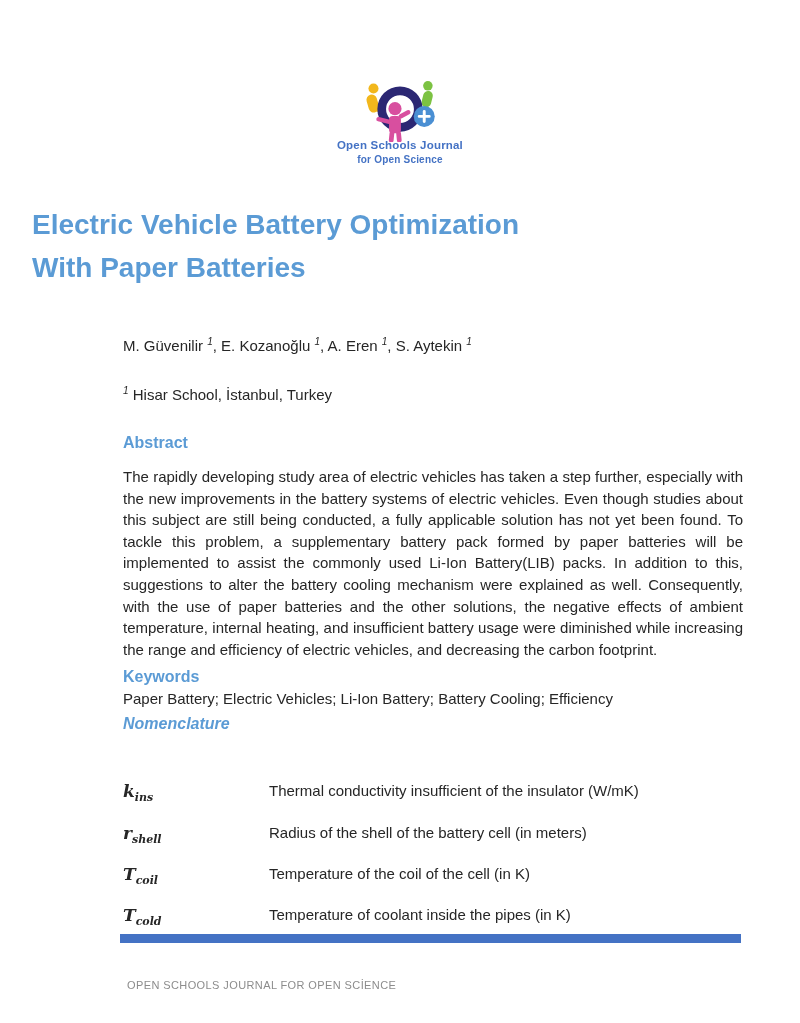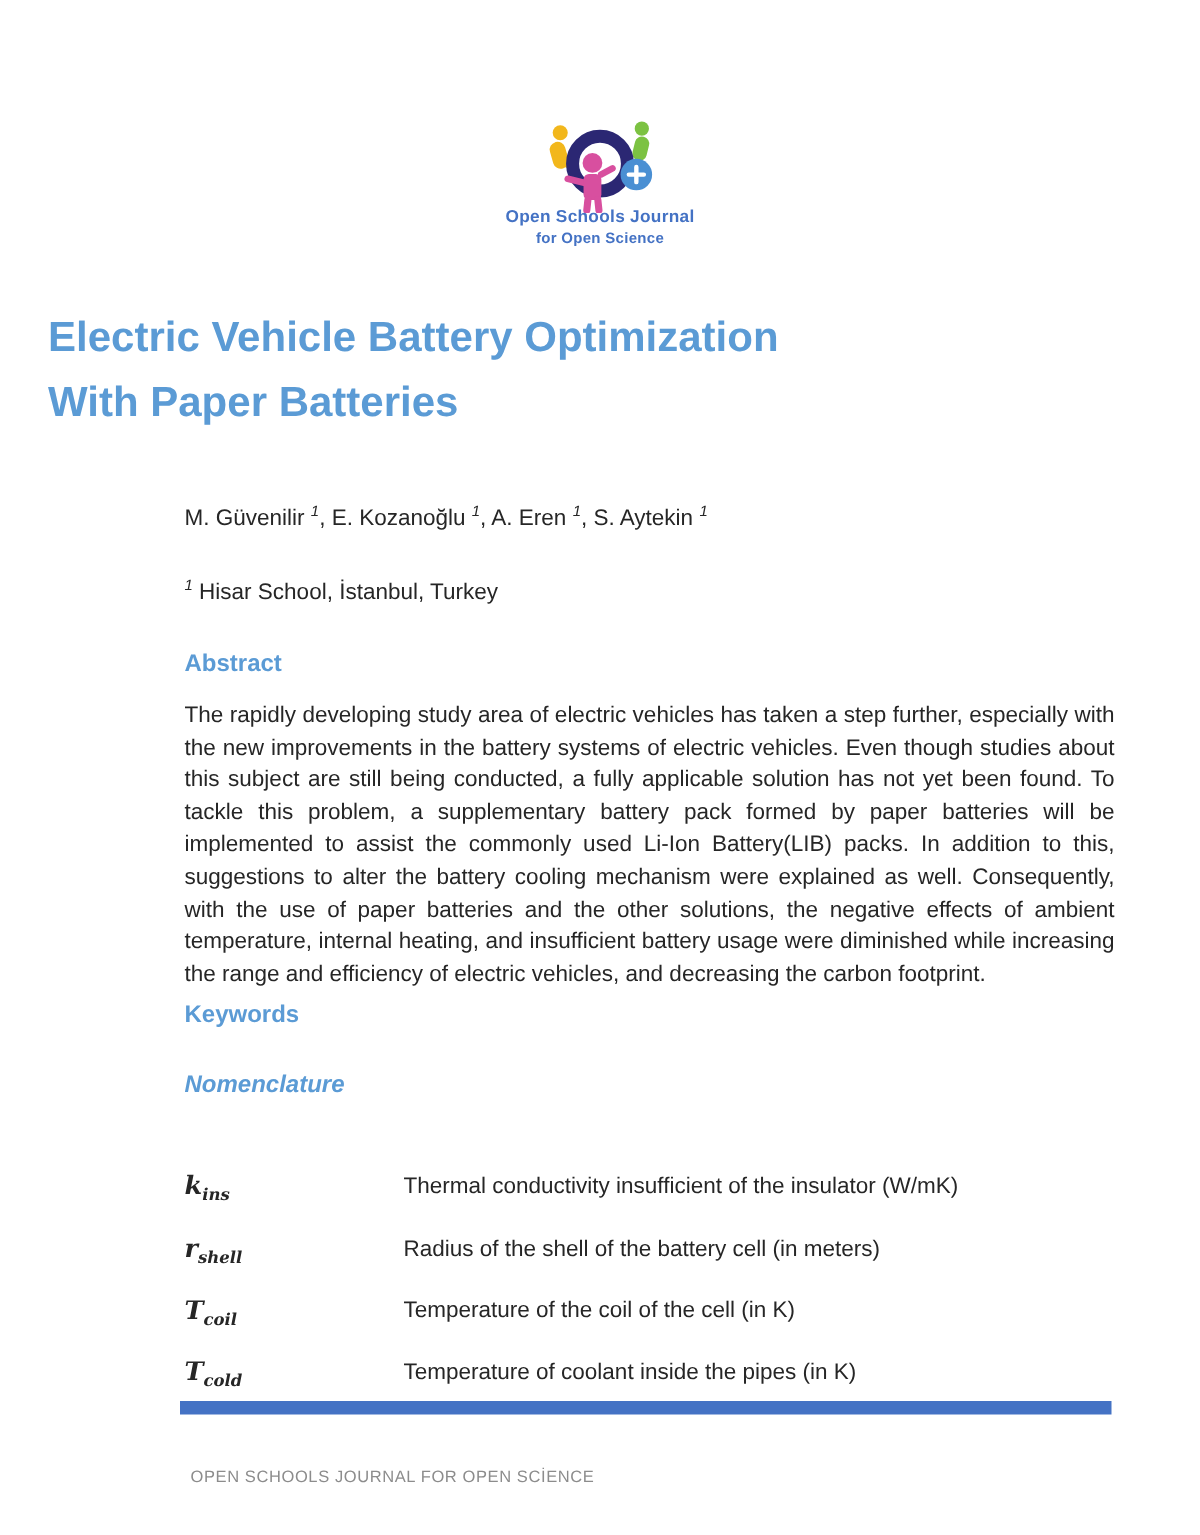--- a/index.html
+++ b/index.html
@@ -95,20 +95,21 @@
   </div>
 
   <div class="abs authors"><span>M. Güvenilir </span><span class="sup">1</span><span>, E. Kozanoğlu </span><span class="sup">1</span><span>, A. Eren </span><span class="sup">1</span><span>, S. Aytekin </span><span class="sup">1</span></div>
 
   <div class="abs affiliation"><span class="sup">1</span><span> Hisar School, İstanbul, Turkey</span></div>
 
   <div class="abs sec-heading abstract-heading">Abstract</div>
   <div class="abs abstract-text">The rapidly developing study area of electric vehicles has taken a step further, especially with the new improvements in the battery systems of electric vehicles. Even though studies about this subject are still being conducted, a fully applicable solution has not yet been found. To tackle this problem, a supplementary battery pack formed by paper batteries will be implemented to assist the commonly used Li-Ion Battery(LIB) packs. In addition to this, suggestions to alter the battery cooling mechanism were explained as well. Consequently, with the use of paper batteries and the other solutions, the negative effects of ambient temperature, internal heating, and insufficient battery usage were diminished while increasing the range and efficiency of electric vehicles, and decreasing the carbon footprint.</div>
 
   <div class="abs sec-heading keywords-heading">Keywords</div>
+  <div class="abs keywords-text">Paper Battery; Electric Vehicles; Li-Ion Battery; Battery Cooling; Efficiency</div>
 
   <div class="abs sec-heading nomenclature-heading">Nomenclature</div>
 
   <div class="abs nom-row" style="top:781px">
     <span class="nom-sym"><span>k</span><span class="sym-sub">ins</span></span>
     <span class="nom-desc">Thermal conductivity insufficient of the insulator (W/mK)</span>
   </div>
   <div class="abs nom-row" style="top:823px">
     <span class="nom-sym"><span>r</span><span class="sym-sub">shell</span></span>
     <span class="nom-desc">Radius of the shell of the battery cell (in meters)</span>

